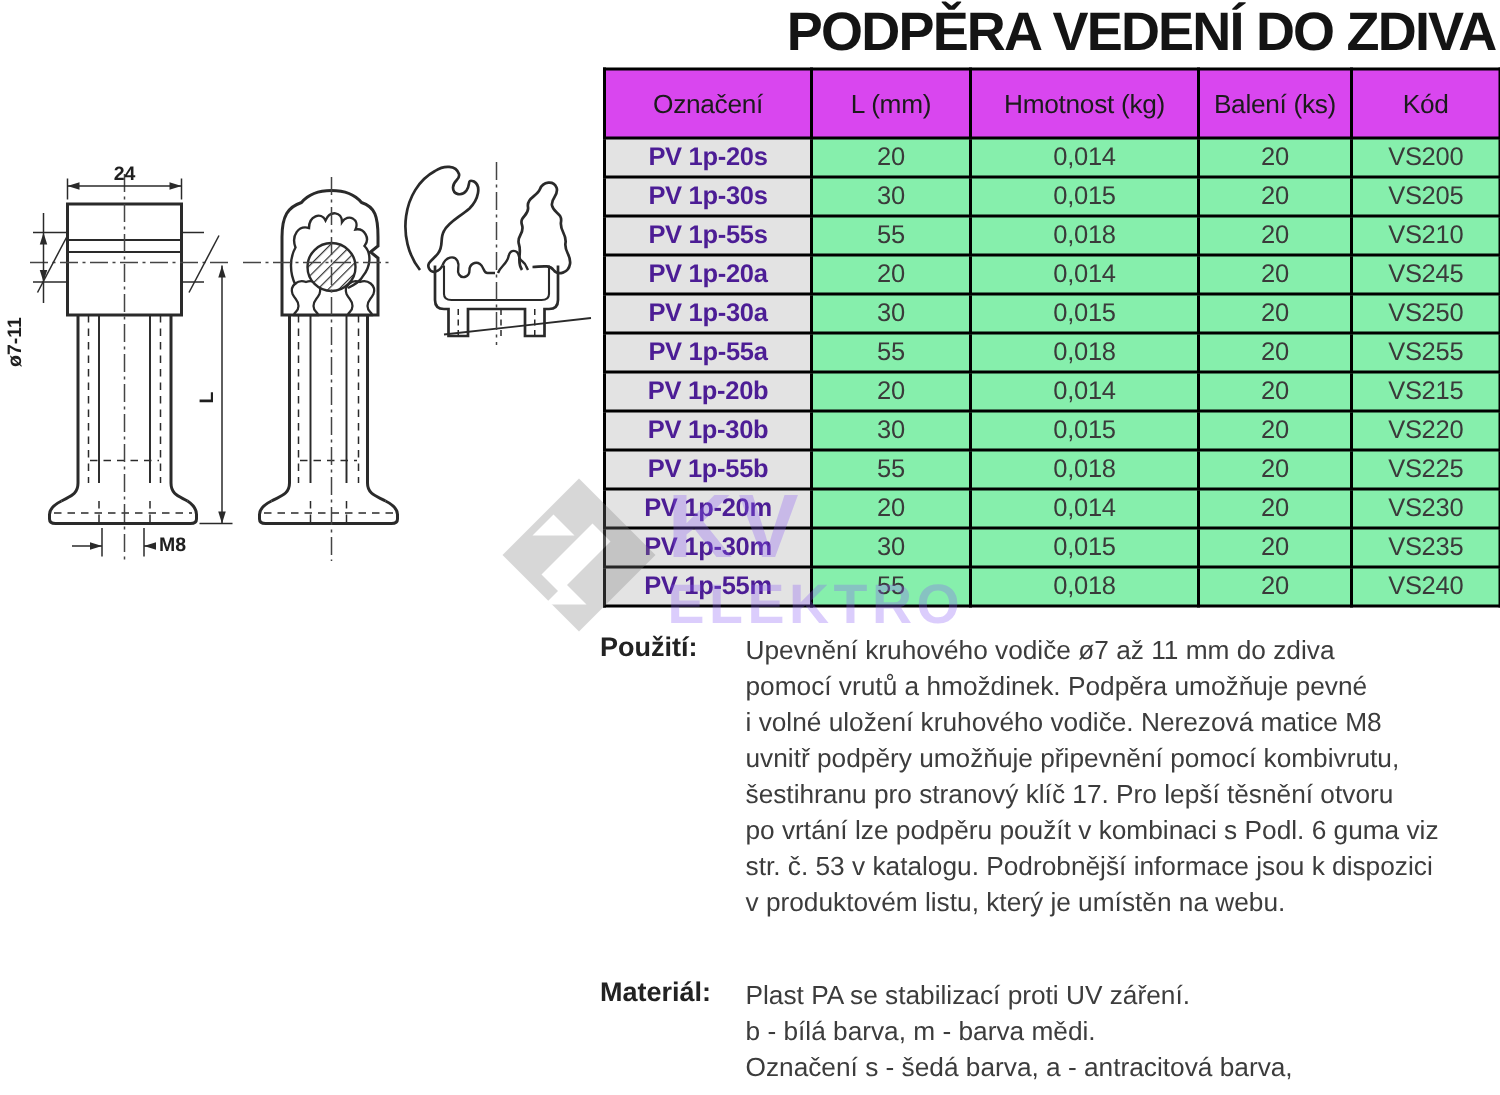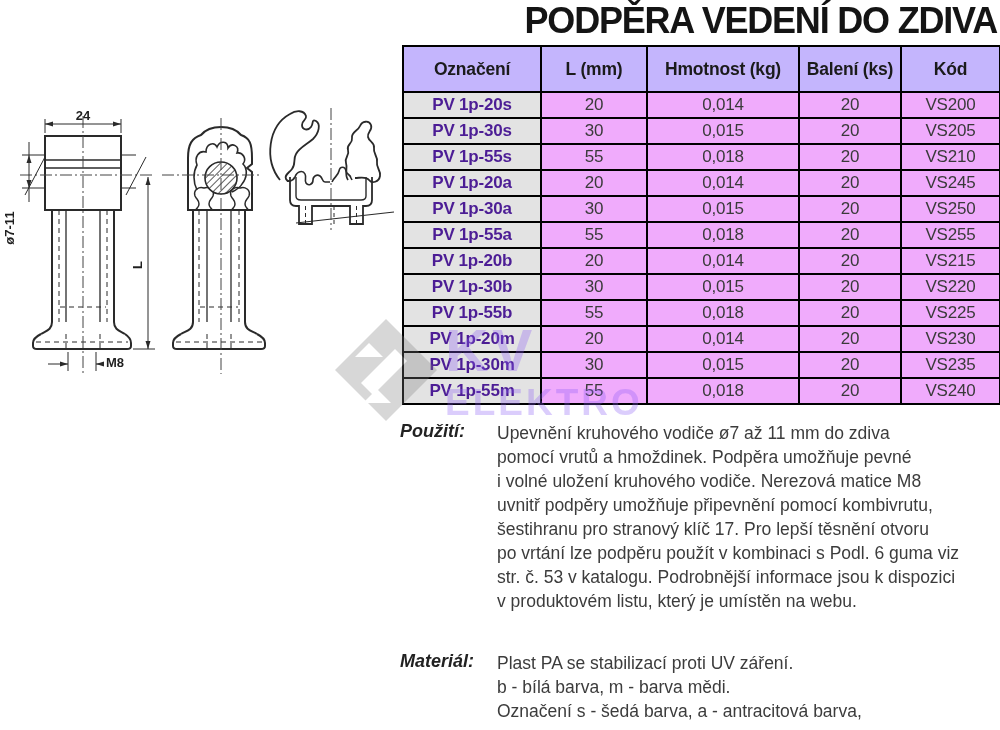--- a/index.html
+++ b/index.html
@@ -16,27 +16,27 @@
   
   table.products {
     position:absolute; left:402px; top:45px; width:597px;
     border-collapse:collapse; table-layout:fixed;
   }
   .products th, .products td {
     border:2px solid #000; text-align:center; vertical-align:middle;
     padding:0; font-size:17px; letter-spacing:-0.2px;
   }
   .products th {
-    height:44px; background:#c4b5fd; font-weight:bold; font-size:17.5px; color:#1b1b1b;
-  }
-  .products td { height:24px; line-height:24px; background:#f0abfc; color:#3a3a3a; }
+    height:44px; background:#d946ef; font-weight:normal; font-size:17.5px; color:#1b1b1b;
+  }
+  .products td { height:24px; line-height:24px; background:#86efac; color:#3a3a3a; }
   .products td:first-child { background:#e3e3e3; font-weight:bold; color:#4c1d95; }
   
   .sec-label {
-    position:absolute; left:400px; font-size:18px; font-weight:bold; color:#222;font-style:italic;
+    position:absolute; left:400px; font-size:18px; font-weight:bold; color:#222;
   }
   .sec-lines {
     position:absolute; left:497px; font-size:17.5px; line-height:24px; color:#3c3c3c;
     white-space:nowrap;
   }
   .pouziti-label, .pouziti-lines { top:421px; }
   .material-label, .material-lines { top:651px; }
   
   .drawings { position:absolute; left:0; top:100px; }
   .drawings text {

